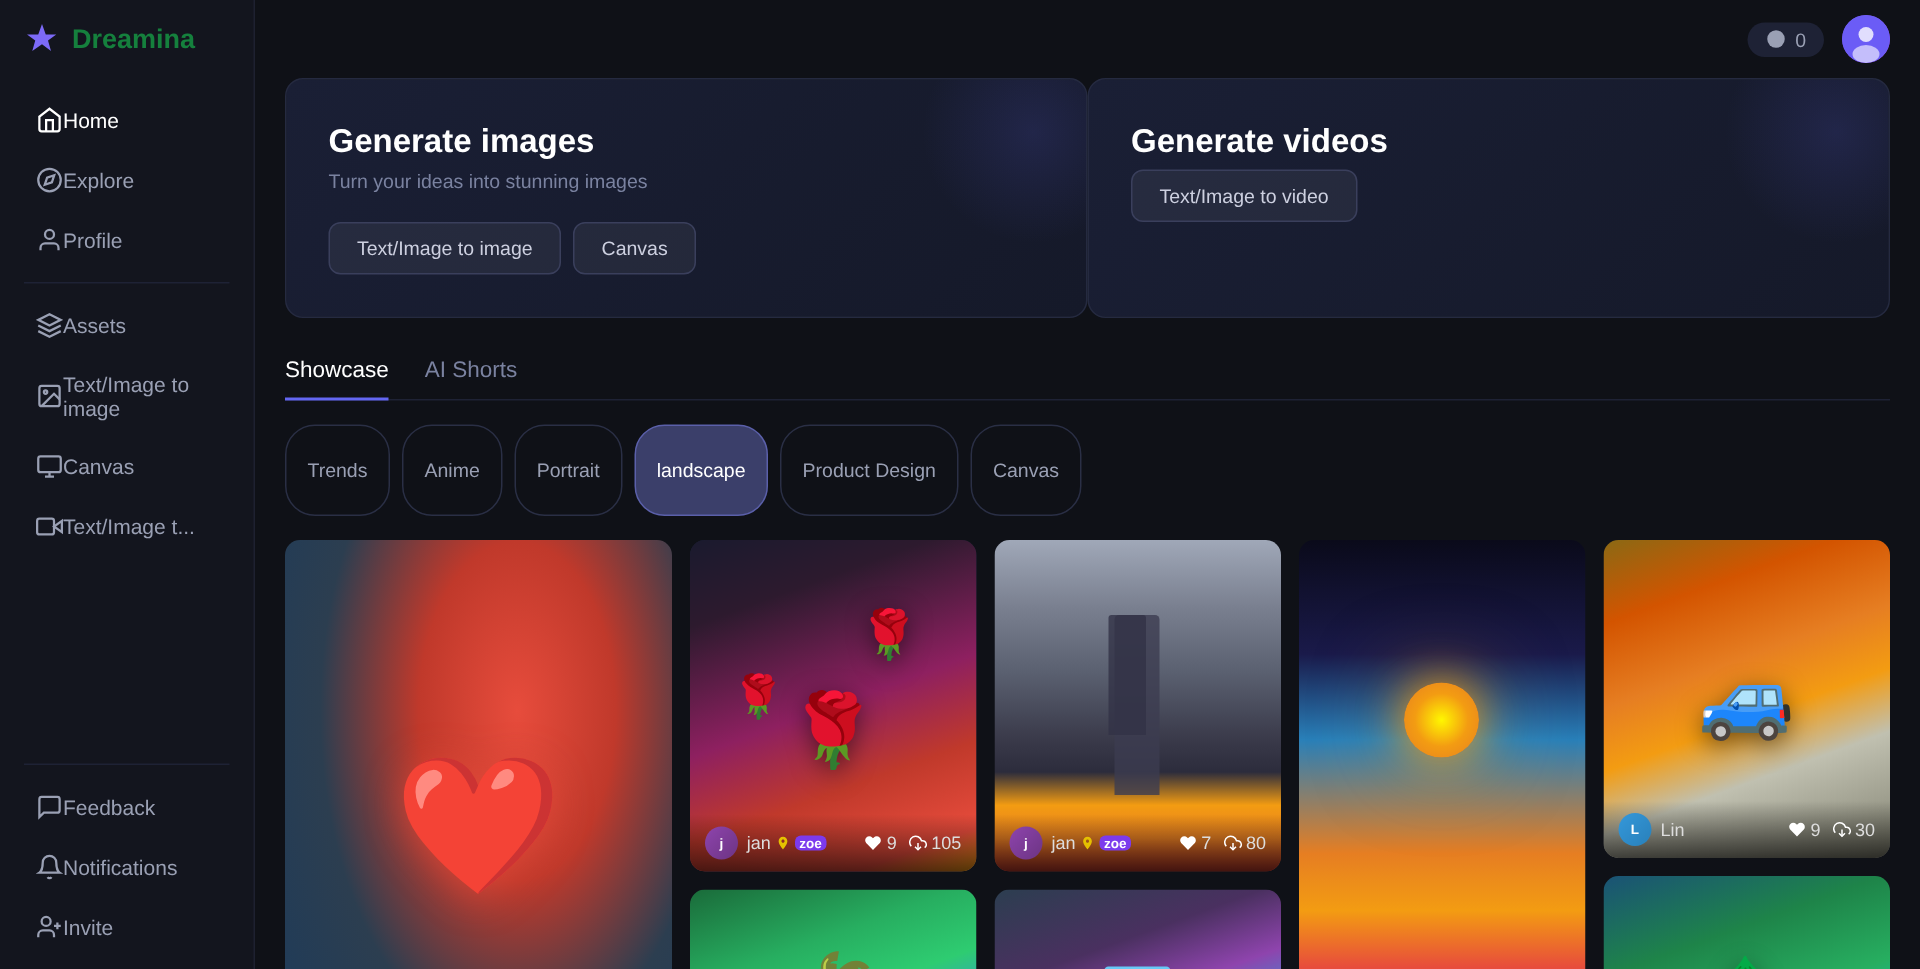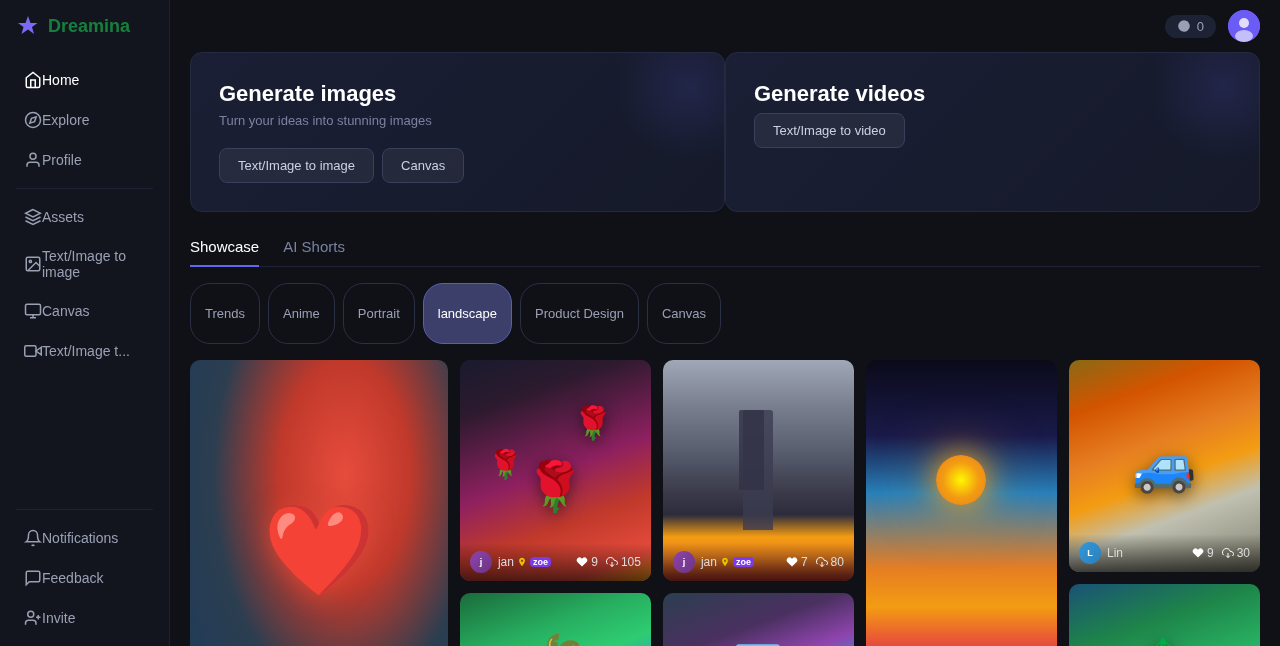--- a/index.html
+++ b/index.html
@@ -383,30 +383,30 @@
         <rect x="1" y="5" width="15" height="14" rx="2"></rect>
       </svg>
       <span>Text/Image t...</span>
     </div>
 
     <div style="flex:1"></div>
 
     <div class="sidebar-divider"></div>
     <div class="sidebar-item">
       <svg viewBox="0 0 24 24" fill="none" stroke="currentColor" stroke-width="2">
+        <path d="M21 15a2 2 0 01-2 2H7l-4 4V5a2 2 0 012-2h14a2 2 0 012 2z"></path>
+      </svg>
+      <span>Feedback</span>
+    </div>
+    <div class="sidebar-item">
+      <svg viewBox="0 0 24 24" fill="none" stroke="currentColor" stroke-width="2">
         <path d="M18 8A6 6 0 006 8c0 7-3 9-3 9h18s-3-2-3-9"></path>
         <path d="M13.73 21a2 2 0 01-3.46 0"></path>
       </svg>
       <span>Notifications</span>
-    </div>
-    <div class="sidebar-item">
-      <svg viewBox="0 0 24 24" fill="none" stroke="currentColor" stroke-width="2">
-        <path d="M21 15a2 2 0 01-2 2H7l-4 4V5a2 2 0 012-2h14a2 2 0 012 2z"></path>
-      </svg>
-      <span>Feedback</span>
     </div>
     <div class="sidebar-item">
       <svg viewBox="0 0 24 24" fill="none" stroke="currentColor" stroke-width="2">
         <path d="M16 21v-2a4 4 0 00-4-4H6a4 4 0 00-4 4v2"></path>
         <circle cx="9" cy="7" r="4"></circle>
         <line x1="19" y1="8" x2="19" y2="14"></line>
         <line x1="22" y1="11" x2="16" y2="11"></line>
       </svg>
       <span>Invite</span>
     </div>

